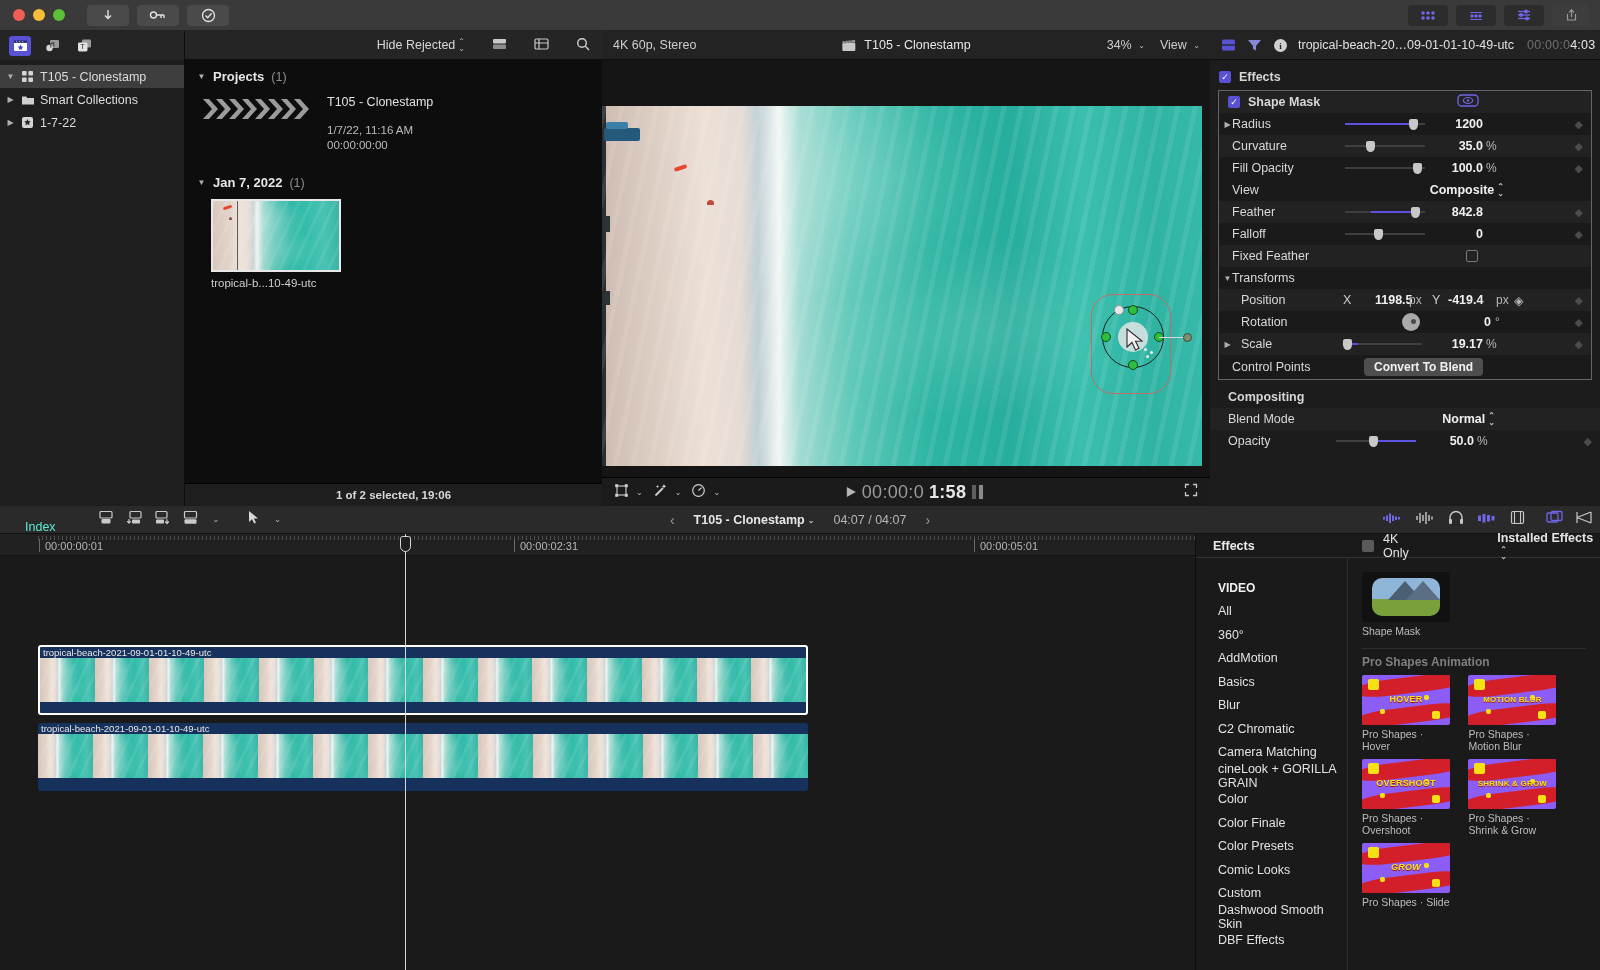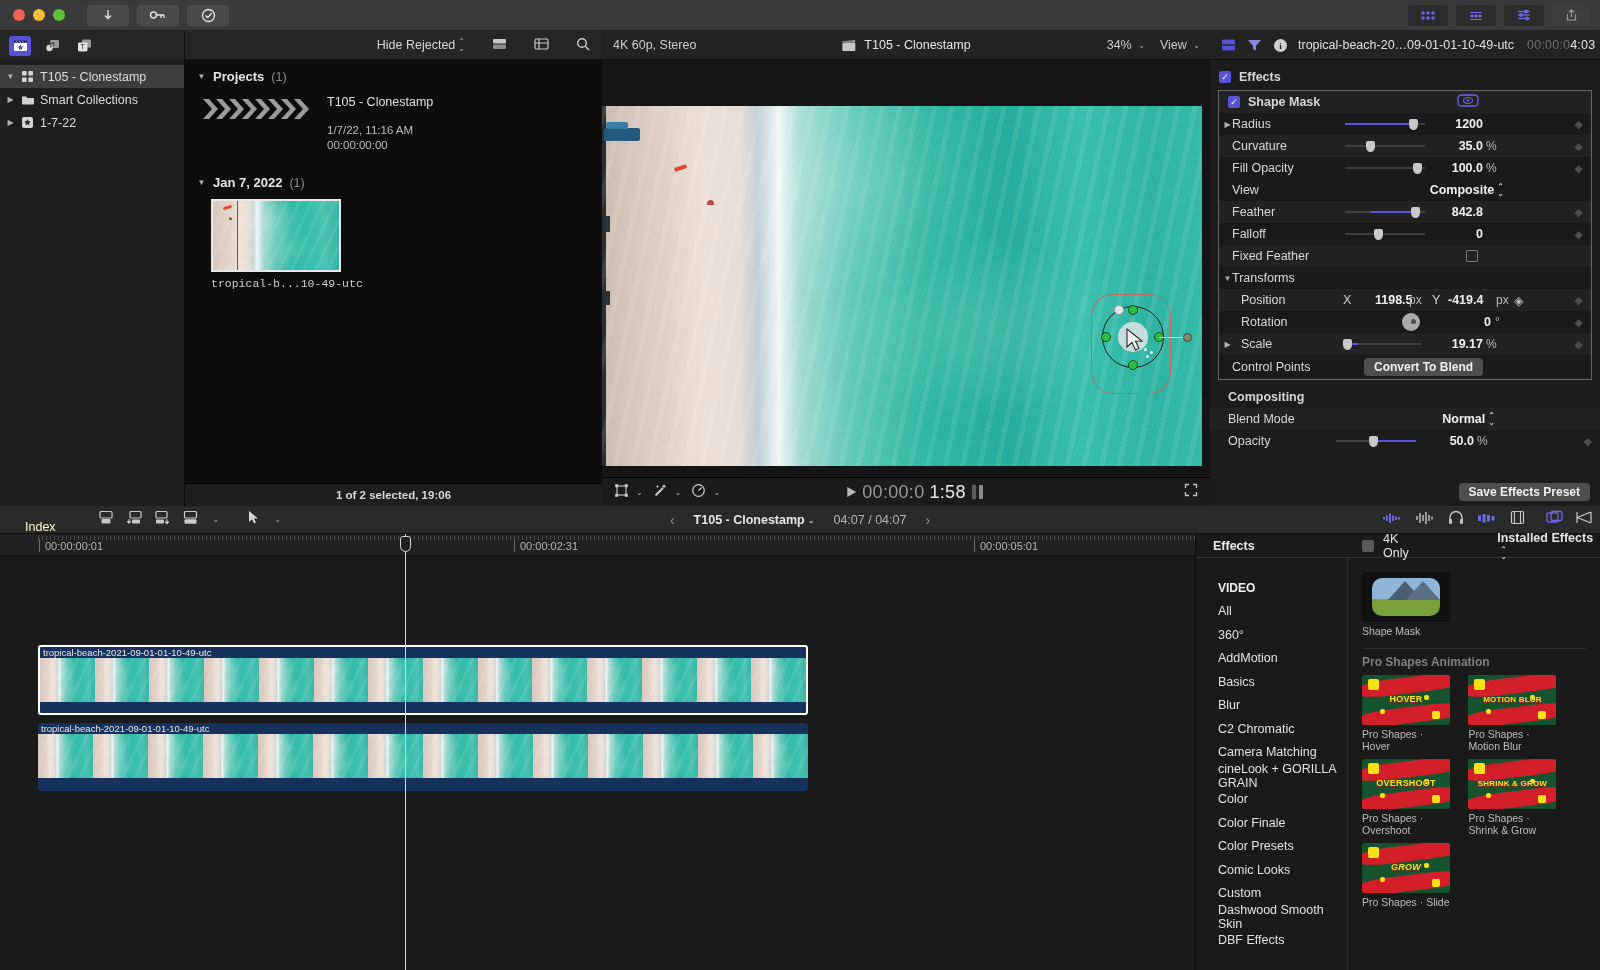--- a/index.html
+++ b/index.html
@@ -76,21 +76,21 @@
   .grp-count { color: #8d8d8d; font-weight: normal; font-size: 12.5px; }
   .proj-row { display: flex; align-items: flex-start; margin-top: 11px; }
   .chevs { display:flex; margin-left: 6px; }
   .proj-meta { margin-left: 16px; }
   .proj-title { font-size: 12.5px; color: #e0e0e0; }
   .proj-sub { font-size: 11.5px; color: #bdbdbd; margin-top: 14px; line-height: 15px; }
   .clip-thumb {
     width: 130px; height: 73px; border: 2px solid #e8e8e8; margin-top: 9px;
     position: relative; overflow: hidden;
   }
-  .clip-name { font-size: 11.5px; color: #cfcfcf; margin-top: 5px; font-family: Liberation Mono, monospace; }
+  .clip-name { font-size: 11.5px; color: #cfcfcf; margin-top: 5px; }
   .br-status {
     position: absolute; bottom: 0; left: 0; width: 417px; height: 23px;
     background: #1e1e1e; border-top: 1px solid #000;
     display: flex; align-items: center; justify-content: center;
     font-size: 11.5px; font-weight: bold; color: #d8d8d8;
   }
 
   
   .viewer { position: absolute; left: 602px; top: 0; width: 608px; height: 475px; background: #111; }
   .vw-toolbar {
@@ -103,21 +103,21 @@
   .vw-right { position: absolute; right: 10px; display: flex; align-items: center; gap: 15px; }
   .vw-stage { position: absolute; top: 29px; left: 0; width: 608px; height: 417px; background: #151515; }
   .vw-img { position: absolute; top: 46px; left: 0; width: 600px; height: 360px; overflow: hidden; }
   .vw-bottom {
     position: absolute; bottom: 0; left:0; width: 608px; height: 29px; background: #1b1b1b;
     display: flex; align-items: center; border-top: 1px solid #000;
   }
   .vwb-left { display:flex; align-items:center; gap: 4px; margin-left: 12px; }
   .vwb-tc { position:absolute; left:50%; transform: translateX(-50%); display:flex; align-items:center; gap:5px;
             font-size: 18px; color: #9b9b9b; letter-spacing: .3px; }
-  .vwb-tc b { color: #e8e8e8; font-weight: normal; }
+  .vwb-tc b { color: #e8e8e8; font-weight: bold; }
   .vwb-bars { position:absolute; left: 370px; display:flex; gap:3px; }
 
   
   .inspector { position: absolute; left: 1210px; top: 0; width: 390px; height: 475px; background: #1c1c1c; }
   .in-head {
     height: 29px; background: #232323; display: flex; align-items: center; gap: 9px;
     padding-left: 10px; font-size: 12.5px; border-bottom: 1px solid #0f0f0f;
   }
   .in-ico { width: 17px; height:17px; display:flex; align-items:center; justify-content:center; }
   .in-title { color: #e0e0e0; text-align: right; }
@@ -153,21 +153,21 @@
     position: absolute; bottom: 0; left: 0; width: 390px; height: 29px;
     display: flex; align-items: center; justify-content: flex-end; padding-right: 10px;
     background: #1c1c1c;
   }
 
   
   .tl-toolbar {
     position: absolute; top: 506px; left: 0; width: 1600px; height: 28px;
     background: #2a2a2a; display: flex; align-items: center; border-bottom: 1px solid #111;
   }
-  .tl-index { font-size: 12.5px; color: #fef9c3; margin-left: 25px; margin-top: 14px; }
+  .tl-index { font-size: 12.5px; color: #5eead4; margin-left: 25px; margin-top: 14px; }
   .tl-tools { display: flex; align-items: center; gap: 11px; margin-left: 42px; }
   .tl-center { position: absolute; left: 50%; transform: translateX(-50%);
                display:flex; align-items:center; gap: 19px; font-size: 12.5px; }
   .tl-proj { color: #e6e6e6; font-weight: bold; }
   .tl-dur { color: #b5b5b5; }
   .tl-arrow { color: #9a9a9a; font-size: 14px; }
   .tl-right { position: absolute; right: 8px; display: flex; align-items: center; gap: 13px; }
 
   
   .timeline { position: absolute; top: 534px; left: 0; width: 1195px; height: 436px; background: #1a1a1a; }
@@ -200,21 +200,21 @@
   .cat { height: 23.5px; display: flex; align-items: center; padding-left: 22px; font-size: 12.5px; color: #e2e2e2; }
   .cat.hdr { font-weight: bold; color: #f0f0f0; font-size: 12px; }
   .ef-grid { flex: 1; padding: 14px 0 0 14px; position: relative; }
   .ef-item { width: 88px; display: inline-block; vertical-align: top; margin: 0 14px 6px 0; }
   .ef-thumb { width: 88px; height: 50px; border-radius: 2px; overflow: hidden; position: relative; }
   .ef-lbl { font-size: 10.5px; color: #bcbcbc; line-height: 12.5px; margin-top: 3px; }
   .ef-group { font-size: 12px; color: #7f7f7f; font-weight: bold; margin: 6px 0 6px 0; }
   .ef-sep { border-top: 1px solid #2e2e2e; margin: 4px 14px 0 0; }
 
   
-  .ps { width:100%; height:100%; background:#14532d; position:relative; overflow:hidden; }
+  .ps { width:100%; height:100%; background:#8b5cf6; position:relative; overflow:hidden; }
   .ps .wave1, .ps .wave2 {
     position:absolute; left:-10%; width:130%; height:16px; background:#d31f2a;
     border-radius: 50%/14px;
   }
   .ps .wave1 { top: 2px; transform: rotate(-7deg); }
   .ps .wave2 { bottom: 2px; transform: rotate(-7deg); }
   .ps .star { position:absolute; width:9px; height:9px; background:#f5e215; border-radius:2px; }
   .ps .txt { position:absolute; left:0; right:0; top:48%; transform:translateY(-50%);
              text-align:center; color:#f5e215; font-size:9px; font-weight:bold; letter-spacing:.2px;
              text-shadow: 0 1px 0 #a0160f; }
@@ -772,23 +772,20 @@
             <span class="s-track"></span>
               <span class="s-fill" style="left:38px;width:42px"></span>
               <span class="s-knob" style="left:33px"></span>
           </span>
           <span class="val">50.0</span>
           <span class="unit">%</span>
           <span class="kf">◆</span>
         </div>
       </div>
 
-      <div class="in-foot">
-        <span class="in-btn">Save Effects Preset</span>
-      </div>
     </div>
   </div>
 
   <div class="tl-toolbar">
     <span class="tl-index">Index</span>
     <span class="tl-tools">
       <span>
         <svg width="17" height="15" viewBox="0 0 17 15">
           <rect x="2" y="1.5" width="12" height="6.5" rx="1" stroke="#cacaca" stroke-width="1.2" fill="none"></rect>
           <rect x="3.5" y="9" width="9" height="4.5" rx="1" fill="#cacaca"></rect>

